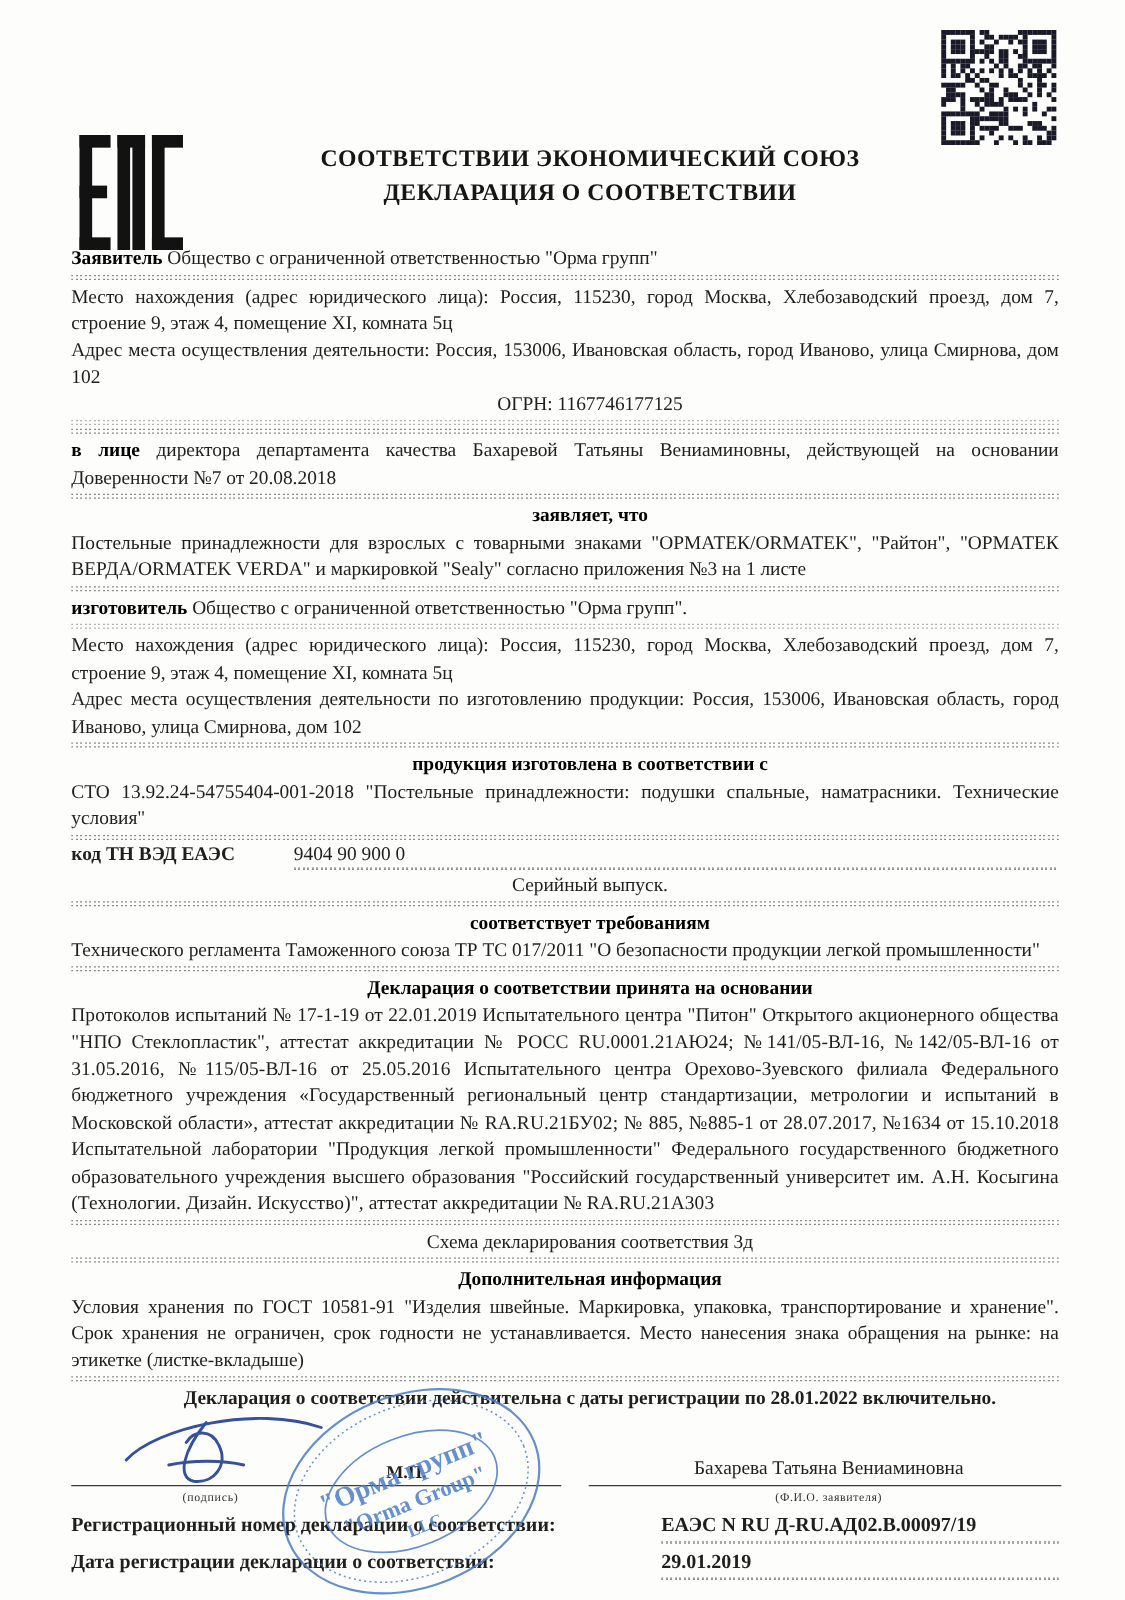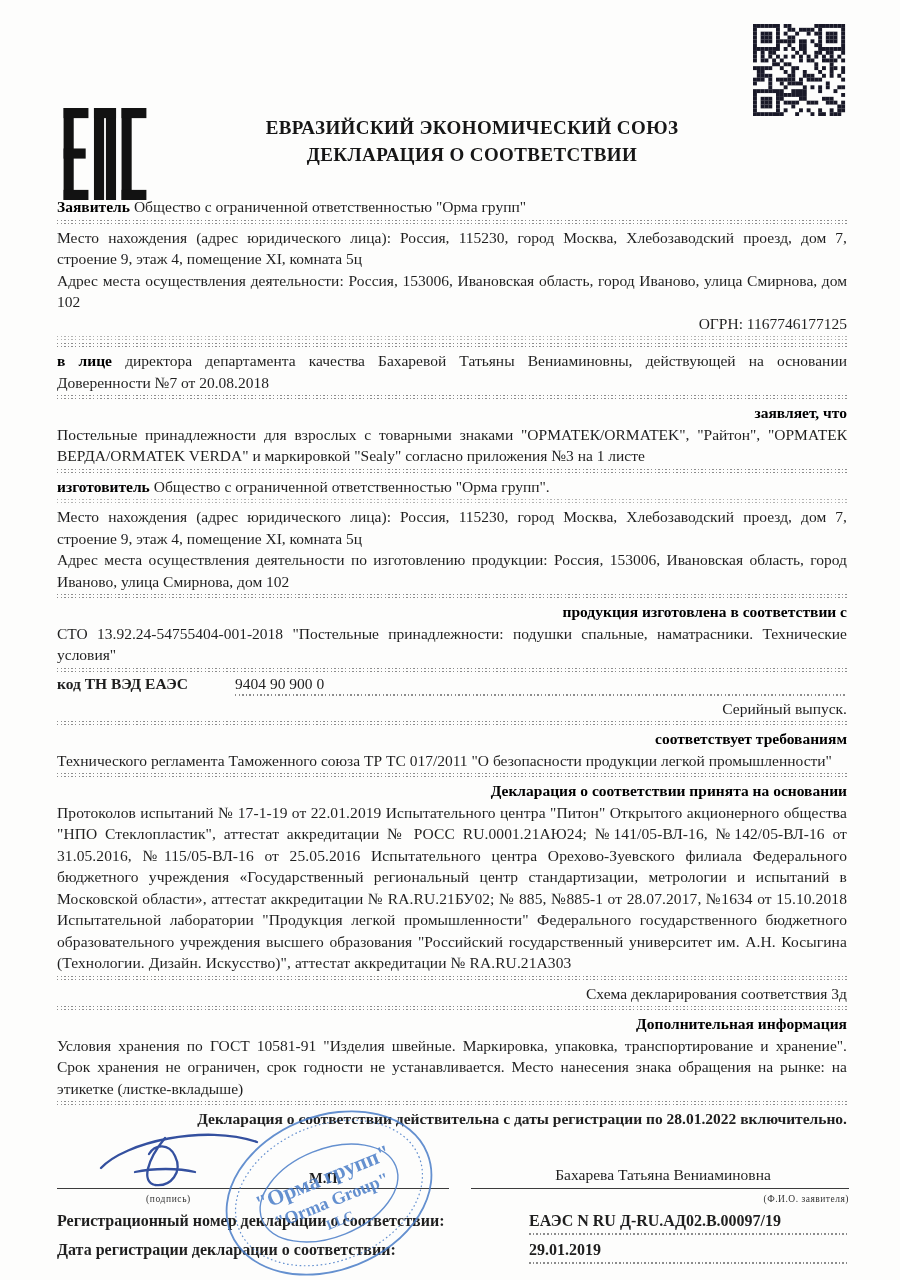--- a/index.html
+++ b/index.html
@@ -12,21 +12,21 @@
   .content{position:absolute; left:57px; top:0; width:790px;}
   
   .hdr{position:relative; height:196px;}
   .eac-logo{position:absolute; left:6px; top:108px; width:84px; height:92px;}
   .qr{position:absolute; right:-8px; top:24px; width:112px; height:92px;}
   .titles{position:absolute; left:100px; right:60px; top:114px; text-align:center;}
   .titles div{font-weight:bold; font-size:19px; letter-spacing:.4px; line-height:27px; color:#161616;}
   
   p.f{margin:0; font-size:15.5px; line-height:21.5px; text-align:justify;}
   p.f b{color:#000000;}
-  p.left{text-align:right;margin-left:40px;}
+  p.left{text-align:center;margin-left:40px;}
   .small{font-size:13.6px; line-height:19.5px; letter-spacing:.1px;font-family:Liberation Serif, serif;}
   .sep{height:4px; margin:2px 0 3px;
     background:
       repeating-linear-gradient(90deg,#8c8c8c 0 1.5px,transparent 1.5px 3.6px) top/100% 1px no-repeat,
       repeating-linear-gradient(90deg,#8c8c8c 0 1.5px,transparent 1.5px 3.6px) bottom/100% 1px no-repeat;}
   .sep.faint{opacity:.65;}
   .row{display:flex; align-items:baseline;}
   .tnved-label{flex:0 0 178px; font-weight:bold; font-size:15.5px;}
   .tnved-code{flex:1; font-size:15.5px; padding-bottom:3px;
     background:
@@ -34,21 +34,21 @@
       repeating-linear-gradient(90deg,#8c8c8c 0 1.5px,transparent 1.5px 3.6px) bottom/100% 1px no-repeat;}
   .validity{margin-top:14px; font-weight:bold; font-size:16px;}
   
   .sigzone{position:relative; height:70px; margin-top:2px;}
   .sig-svg{position:absolute; left:38px; top:-4px;}
   .mp{position:absolute; left:252px; bottom:15px; font-weight:bold; font-size:14.5px;}
   .sig-line{position:absolute; left:0; bottom:13px; width:392px; border-bottom:1.6px solid #3c3c3c;}
   .sig-cap{position:absolute; left:89px; bottom:-2px; font-size:9.5px; letter-spacing:.6px; color:#333;}
   .name{position:absolute; left:420px; bottom:18px; width:372px; text-align:center; font-size:15.5px;}
   .name-line{position:absolute; left:414px; bottom:13px; width:378px; border-bottom:1.6px solid #3c3c3c;}
-  .name-cap{position:absolute; left:420px; bottom:-2px; width:372px; text-align:right; font-size:9.5px; letter-spacing:.5px; color:#333;}
+  .name-cap{position:absolute; left:420px; bottom:-2px; width:372px; text-align:center; font-size:9.5px; letter-spacing:.5px; color:#333;}
   .stamp{position:absolute; left:156px; top:-40px; width:232px; height:202px; z-index:3; pointer-events:none; opacity:.85;}
   
   .reg{margin-top:8px;}
   .reg .row{margin-bottom:4px;}
   .reg-label{flex:0 0 472px; font-weight:bold; font-size:16px; line-height:22px;}
   .reg-value{flex:1; font-weight:bold; font-size:16px; line-height:22px; padding-bottom:3px;
     background:
       repeating-linear-gradient(90deg,#8c8c8c 0 1.5px,transparent 1.5px 3.6px) bottom 1px left/100% 1px no-repeat,
       repeating-linear-gradient(90deg,#8c8c8c 0 1.5px,transparent 1.5px 3.6px) bottom/100% 1px no-repeat;}
 </style>
@@ -356,21 +356,21 @@
             <rect x="11" y="23" width="1.02" height="1.02"></rect>
             <rect x="15" y="23" width="1.02" height="1.02"></rect>
             <rect x="17" y="23" width="1.02" height="1.02"></rect>
             <rect x="18" y="23" width="1.02" height="1.02"></rect>
             <rect x="20" y="23" width="1.02" height="1.02"></rect>
             <rect x="21" y="23" width="1.02" height="1.02"></rect>
             <rect x="22" y="23" width="1.02" height="1.02"></rect>
           </g>
         </svg>
       <div class="titles">
-        <div>ЕВРАЗИЙСКИЙ ЭКОНОМИЧЕСКИЙ СОЮЗ</div>
+        <div>СООТВЕТСТВИИ ЭКОНОМИЧЕСКИЙ СОЮЗ</div>
         <div>ДЕКЛАРАЦИЯ О СООТВЕТСТВИИ</div>
       </div>
     </div>
 
     <p class="f"><b>Заявитель</b> <span>Общество с ограниченной ответственностью "Орма групп"</span></p>
     <div class="sep"></div>
     <p class="f">Место нахождения (адрес юридического лица): Россия, 115230, город Москва, Хлебозаводский проезд, дом 7, строение 9, этаж 4, помещение XI, комната 5ц</p>
     <p class="f">Адрес места осуществления деятельности: Россия, 153006, Ивановская область, город Иваново, улица Смирнова, дом 102</p>
     <p class="f left">ОГРН: 1167746177125</p>
     <div class="sep faint"></div>

